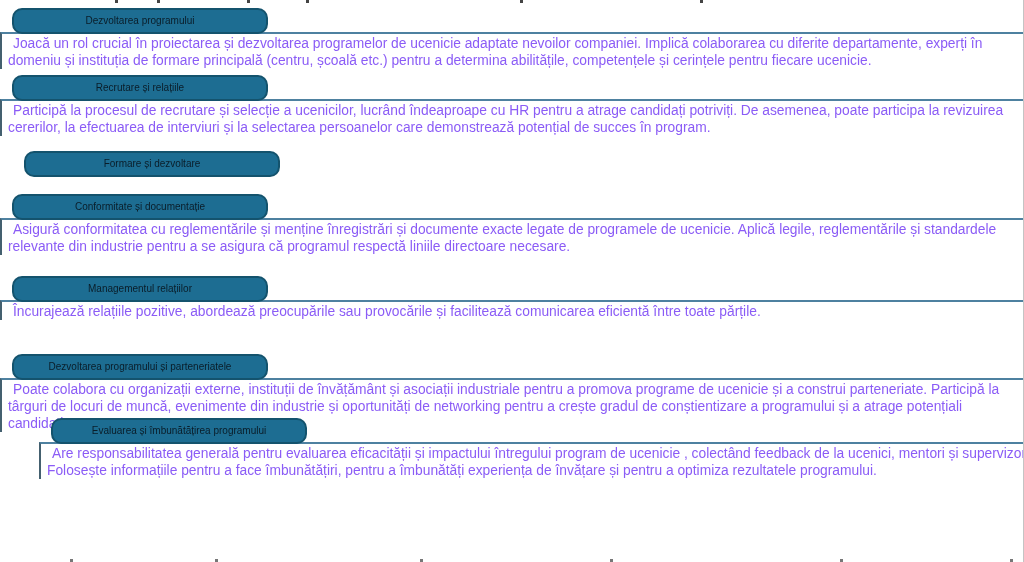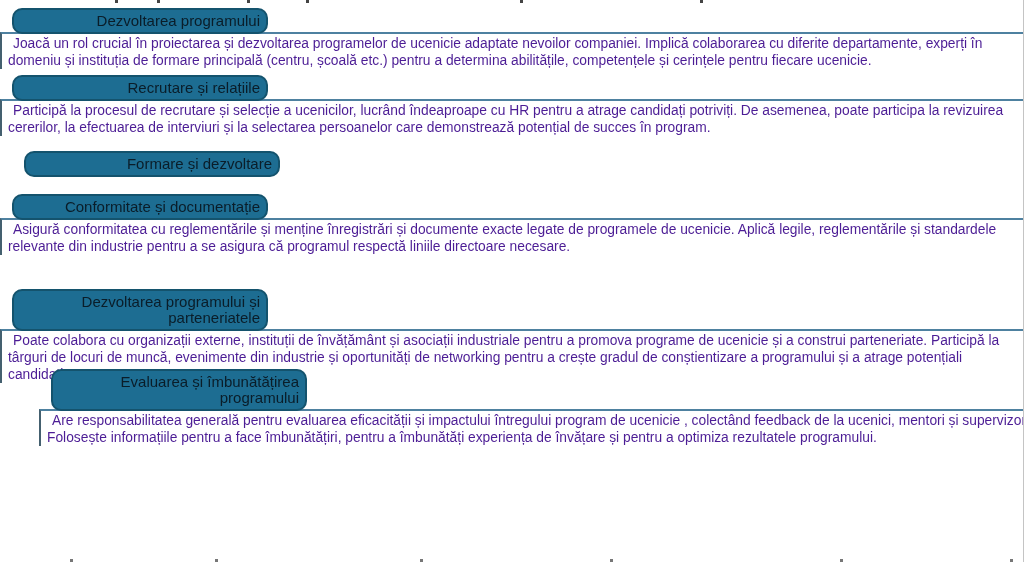--- a/index.html
+++ b/index.html
@@ -15,39 +15,39 @@
   .sec{position:relative;}
   .tab{
     position:relative;z-index:2;
     margin-left:12px;
     width:256px;
     box-sizing:border-box;
     background:#1d6d92;
     border:2px solid #14536d;
     border-radius:10px;
     color:#0a1d29;
-    text-align:right;
-    font-size:15px;
+    text-align:center;
+    font-size:10px;
     line-height:16px;
     padding:3px 6px;
     margin-bottom:-2px;
   }
   .body{
     position:relative;z-index:1;
     border-top:2px solid #4e81a0;
     border-left:2px solid #44606f;
     padding:1px 4px 0 6px;
     box-sizing:border-box;
     width:1024px;
   }
   .ptext{
     margin:0;
     font-size:13.8px;
     line-height:17px;
-    color:#4c1d95;
+    color:#8b5cf6;
     text-indent:5px;
   }
   
   .sec-1{margin-top:8px;}
   .sec-2{margin-top:6px;}
   .sec-3{margin-top:15px;margin-left:12px;}
   .sec-4{margin-top:19px;}
   .sec-5{margin-top:21px;}
   .sec-6{margin-top:34px;}
   .sec-7{margin-top:-14px;padding-left:39px;}
@@ -99,20 +99,28 @@
 
   <section class="sec sec-4">
     <div class="tab">
       <span>Conformitate și documentație</span>
     </div>
     <div class="body">
       <p class="ptext">Asigură conformitatea cu reglementările și menține înregistrări și documente exacte legate de programele de ucenicie. Aplică legile, reglementările și standardele relevante din industrie pentru a se asigura că programul respectă liniile directoare necesare.</p>
     </div>
   </section>
 
+  <section class="sec sec-5">
+    <div class="tab">
+      <span>Managementul relațiilor</span>
+    </div>
+    <div class="body">
+      <p class="ptext">Încurajează relațiile pozitive, abordează preocupările sau provocările și facilitează comunicarea eficientă între toate părțile.</p>
+    </div>
+  </section>
 
   <section class="sec sec-6">
     <div class="tab">
       <span>Dezvoltarea programului și parteneriatele</span>
     </div>
     <div class="body">
       <p class="ptext">Poate colabora cu organizații externe, instituții de învățământ și asociații industriale pentru a promova programe de ucenicie și a construi parteneriate. Participă la târguri de locuri de muncă, evenimente din industrie și oportunități de networking pentru a crește gradul de conștientizare a programului și a atrage potențiali candidați.</p>
     </div>
   </section>
 

